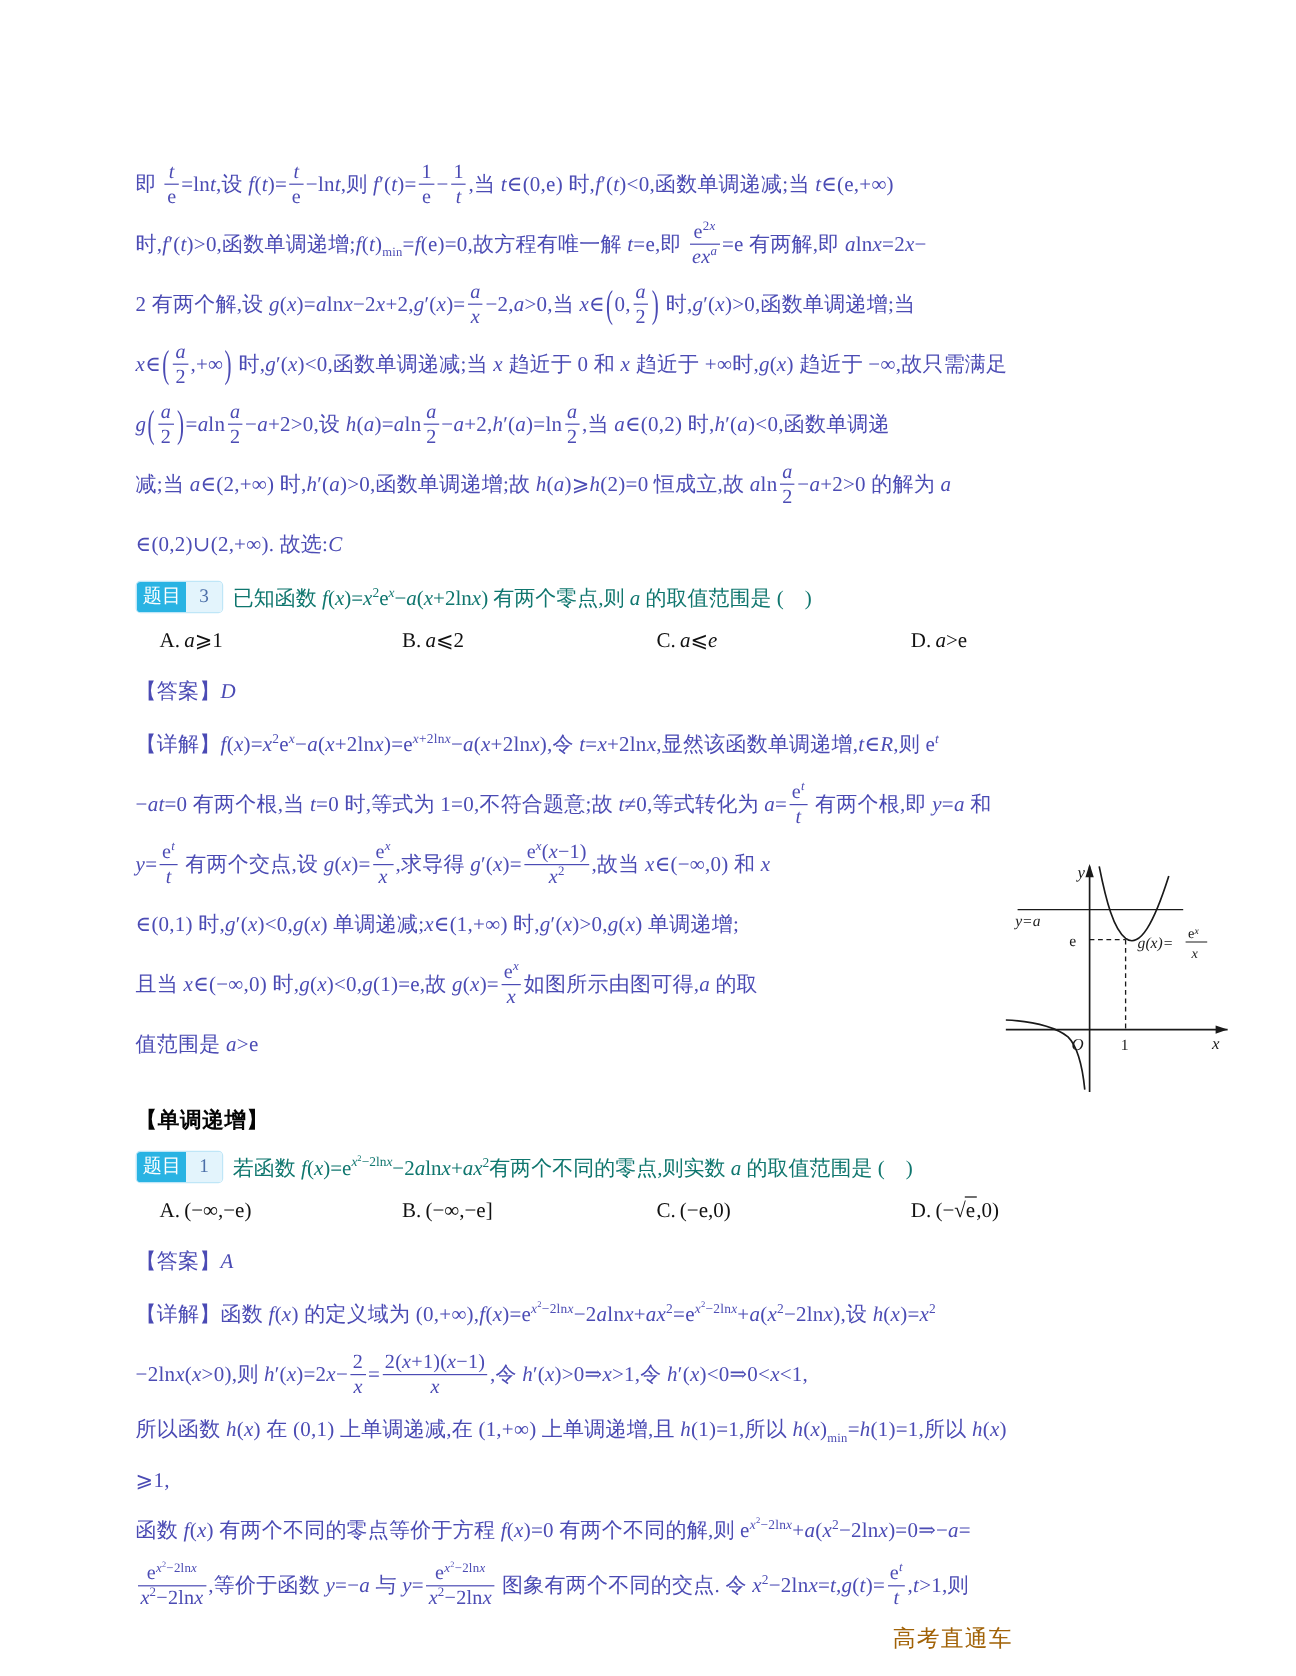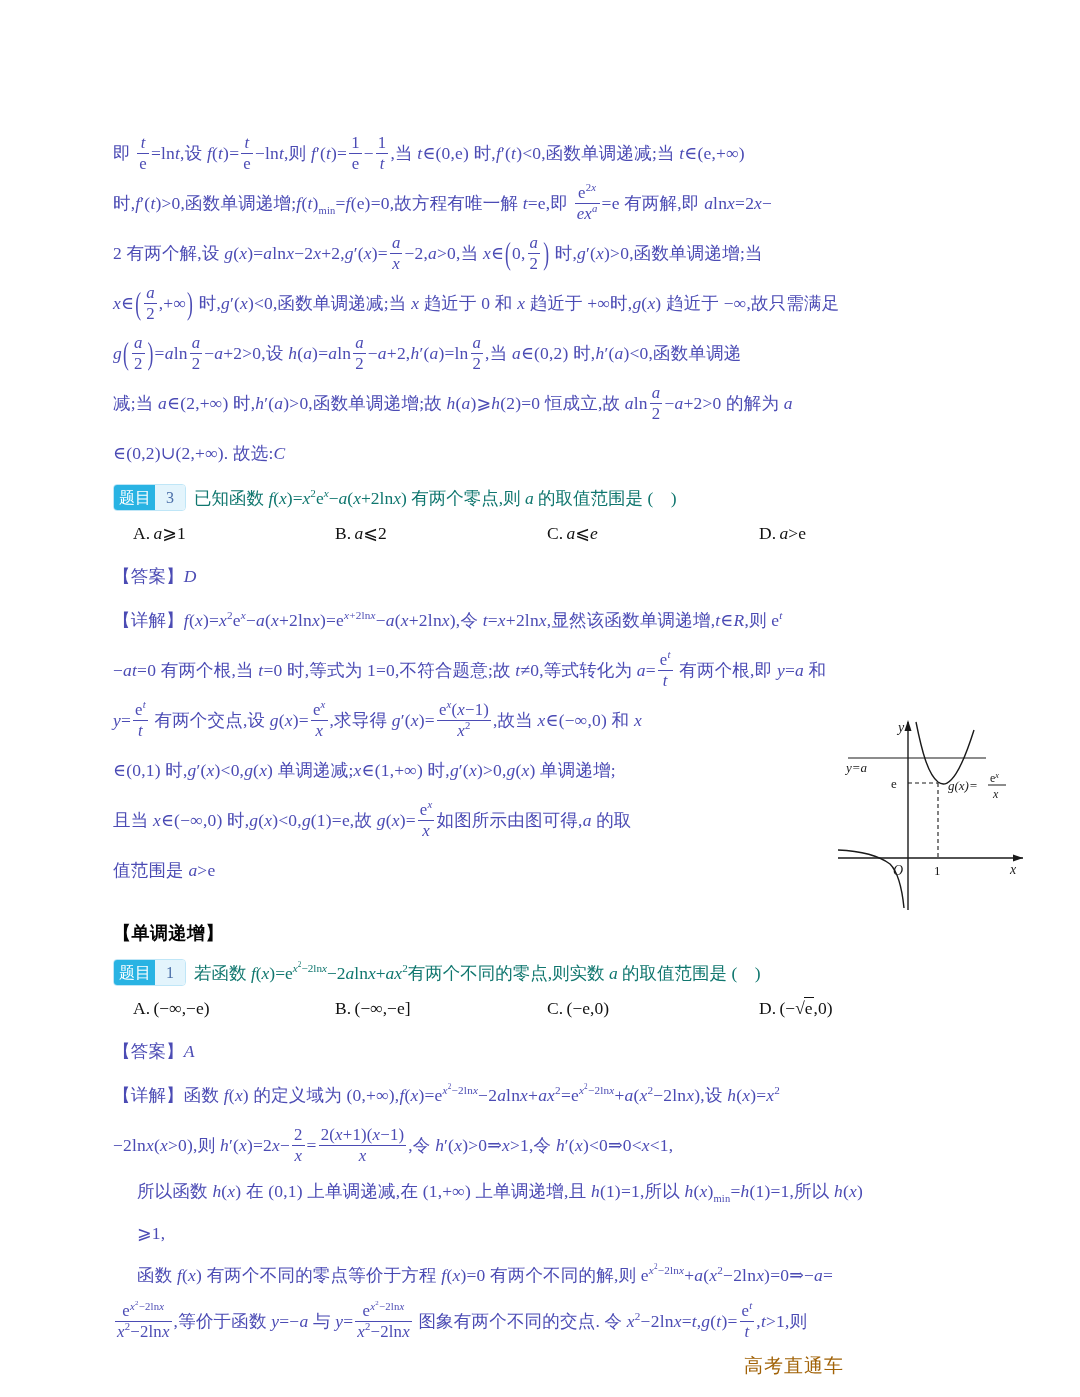--- a/index.html
+++ b/index.html
@@ -165,21 +165,21 @@
     font-family: Liberation Sans, sans-serif;
     letter-spacing: 1px;
     white-space: nowrap;
   }
 
   .block { margin: 0; padding: 0; }
   .spacer-lg { height: 26px; }
   .spacer-md { height: 14px; }
   .spacer-sm { height: 6px; }
 
-  .tight { line-height: 42px; margin-left: 24px; }
+  .tight { line-height: 42px; }
   .tighter { line-height: 38px; }
 </style>
 </head>
 <body>
 
 <div class="page">
 
   <div class="content">
 
     <div class="block">

